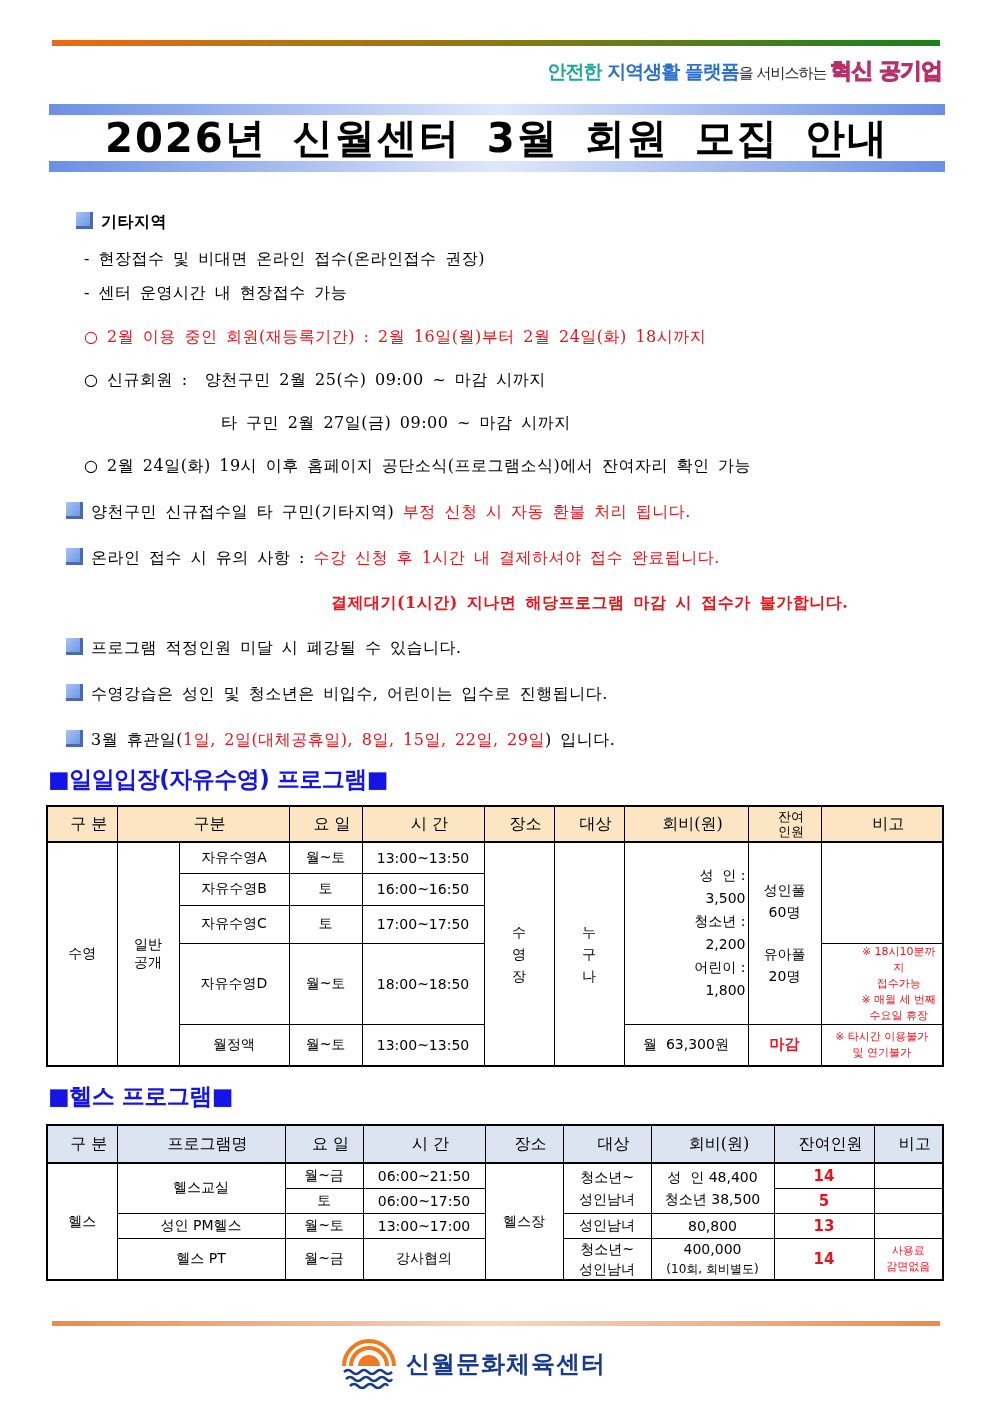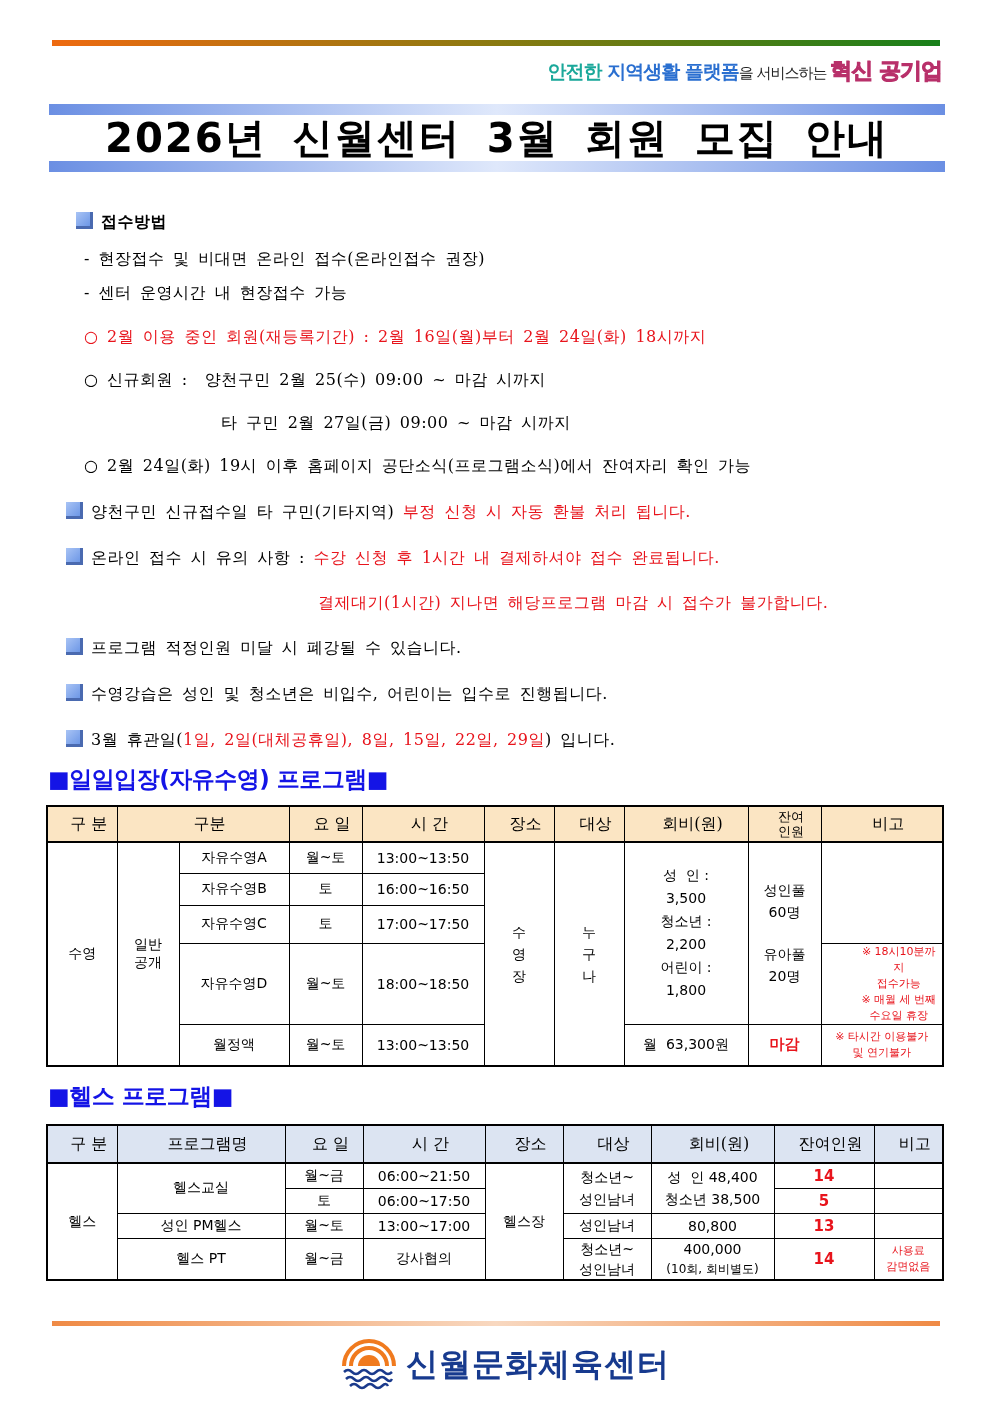--- a/index.html
+++ b/index.html
@@ -34,53 +34,53 @@
   .t1 th { background: #fbe5c3; }
   .t2 th { background: #dce4f2; }
   .small-red { color: #e8141c; font-size: 11px; line-height: 16px; }
   .bold-red { color: #e8141c; font-weight: bold; font-size: 15px; }
   .vert { line-height: 22px; }
   .bottom-bar { position: absolute; left: 52px; top: 1321px; width: 888px; height: 5px;
                 background: linear-gradient(90deg, #ef8a45 0%, #f8d8c0 50%, #ef8a45 100%); }
   .logo { position: absolute; left: 340px; top: 1336px; display: flex; align-items: center; }
   .logo-mark { width: 58px; height: 56px; margin-right: 8px; }
   .logo-text .l1 { font-family: "DejaVu Sans", sans-serif; font-size: 18px; color: #1a3a8c; letter-spacing: 1px; }
-  .logo-text .l2 { font-family: "DejaVu Sans", sans-serif; font-weight: bold; font-size: 32px; color: #173a8e; letter-spacing: 1px; line-height: 32px; }
+  .logo-text .l2 { font-family: "DejaVu Sans", sans-serif; font-weight: bold; font-size: 24px; color: #173a8e; letter-spacing: 1px; line-height: 32px; }
 </style>
 </head>
 <body>
 
 <div class="top-bar"></div>
 <div class="slogan">
   <span class="s1">안전한 </span><span class="s2">지역생활 플랫폼</span><span class="s3">을 서비스하는 </span><span class="s4">혁신 공기업</span>
 </div>
 
 <div class="title-band top"></div>
 <div class="title">2026년 신월센터 3월 회원 모집 안내</div>
 <div class="title-band bottom"></div>
 
 <div class="line" style="left:76px; top:212px; font-weight:bold;">
-  <span class="sq"></span><span>접수방법</span>
+  <span class="sq"></span><span>기타지역</span>
 </div>
 <div class="line" style="left:84px; top:249px;">- 현장접수 및 비대면 온라인 접수(온라인접수 권장)</div>
 <div class="line" style="left:84px; top:283px;">- 센터 운영시간 내 현장접수 가능</div>
 <div class="line red" style="left:84px; top:327px;">○ 2월 이용 중인 회원(재등록기간) : 2월 16일(월)부터 2월 24일(화) 18시까지</div>
 <div class="line" style="left:84px; top:370px;">
   <span>○ 신규회원 :</span>&nbsp;&nbsp;<span>양천구민 2월 25(수) 09:00 ~ 마감 시까지</span>
 </div>
 <div class="line" style="left:221px; top:413px;text-align:center;">타 구민 2월 27일(금) 09:00 ~ 마감 시까지</div>
 <div class="line" style="left:84px; top:456px;">○ 2월 24일(화) 19시 이후 홈페이지 공단소식(프로그램소식)에서 잔여자리 확인 가능</div>
 
 <div class="line" style="left:66px; top:502px;">
   <span class="sq"></span><span>양천구민 신규접수일 타 구민(기타지역) </span><span class="red">부정 신청 시 자동 환불 처리 됩니다.</span>
 </div>
 <div class="line" style="left:66px; top:548px;">
   <span class="sq"></span><span>온라인 접수 시 유의 사항 : </span><span class="red">수강 신청 후 1시간 내 결제하셔야 접수 완료됩니다.</span>
 </div>
-<div class="line red" style="left:318px; top:593px;">결제대기(1시간) 지나면 해당프로그램 마감 시 접수가 불가합니다.</div>
+<div class="line red" style="left:331px; top:593px;font-weight:bold;">결제대기(1시간) 지나면 해당프로그램 마감 시 접수가 불가합니다.</div>
 <div class="line" style="left:66px; top:638px;">
   <span class="sq"></span><span>프로그램 적정인원 미달 시 폐강될 수 있습니다.</span>
 </div>
 <div class="line" style="left:66px; top:684px;">
   <span class="sq"></span><span>수영강습은 성인 및 청소년은 비입수, 어린이는 입수로 진행됩니다.</span>
 </div>
 <div class="line" style="left:66px; top:730px;">
   <span class="sq"></span><span>3월 휴관일(</span><span class="red">1일, 2일(대체공휴일), 8일, 15일, 22일, 29일</span><span>) 입니다.</span>
 </div>
 
@@ -118,21 +118,21 @@
 공개</td>
     <td>자유수영A</td>
     <td>월~토</td>
     <td>13:00~13:50</td>
     <td rowspan="5" class="vert" style="white-space:pre-line;">수
 영
 장</td>
     <td rowspan="5" class="vert" style="white-space:pre-line;">누
 구
 나</td>
-    <td rowspan="4" style="line-height:23px;">
+    <td rowspan="4" style="line-height:23px;text-align:right;">
       <div style="white-space:pre;">성  인 :</div>
       <div>3,500</div>
       <div>청소년 :</div>
       <div>2,200</div>
       <div>어린이 :</div>
       <div>1,800</div>
     </td>
     <td rowspan="4" style="line-height:22px;">
       <div style="white-space:pre-line; margin-bottom:20px;">성인풀
 60명</div>

